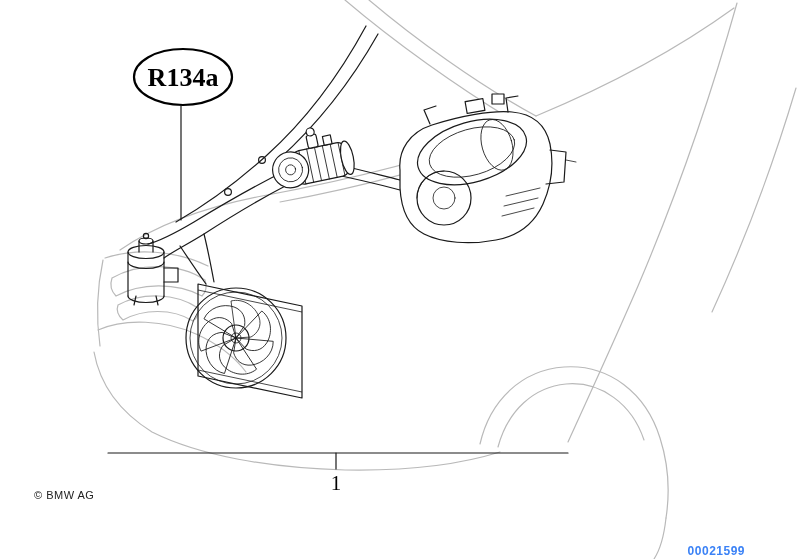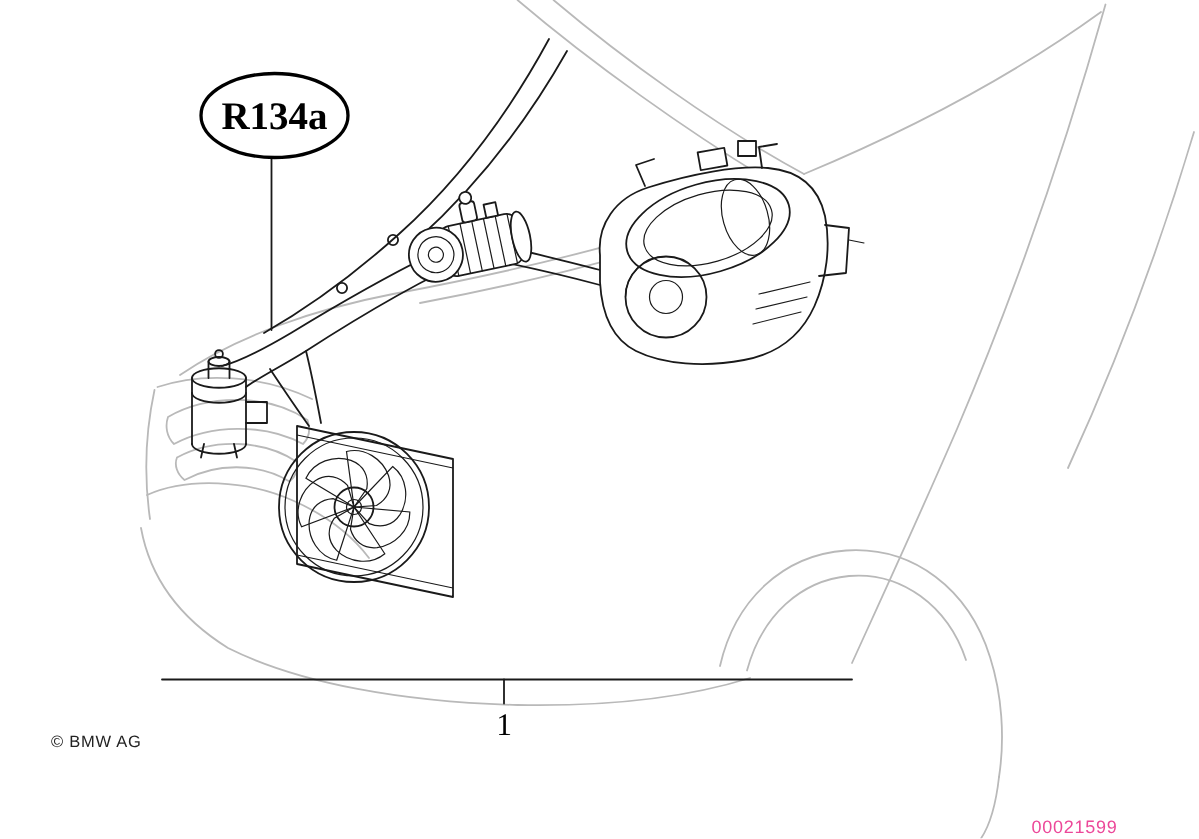--- a/index.html
+++ b/index.html
@@ -22,21 +22,21 @@
   .callout-text{
     font-family:"Liberation Serif", serif;
     font-size:21px;fill:#000;
   }
   .footer-copyright{
     position:absolute;left:34px;top:489px;
     font-size:11px;color:#222;letter-spacing:0.5px;
   }
   .footer-docnum{
     position:absolute;right:54px;top:544px;
-    font-size:12px;color:#ec4899;letter-spacing:0.5px;
+    font-size:12px;color:#3b82f6;letter-spacing:0.5px;font-weight:bold;
   }
 </style>
 </head>
 <body>
 
 <div class="stage">
 
   <svg width="799" height="559" viewBox="0 0 799 559">
 
     <defs>

